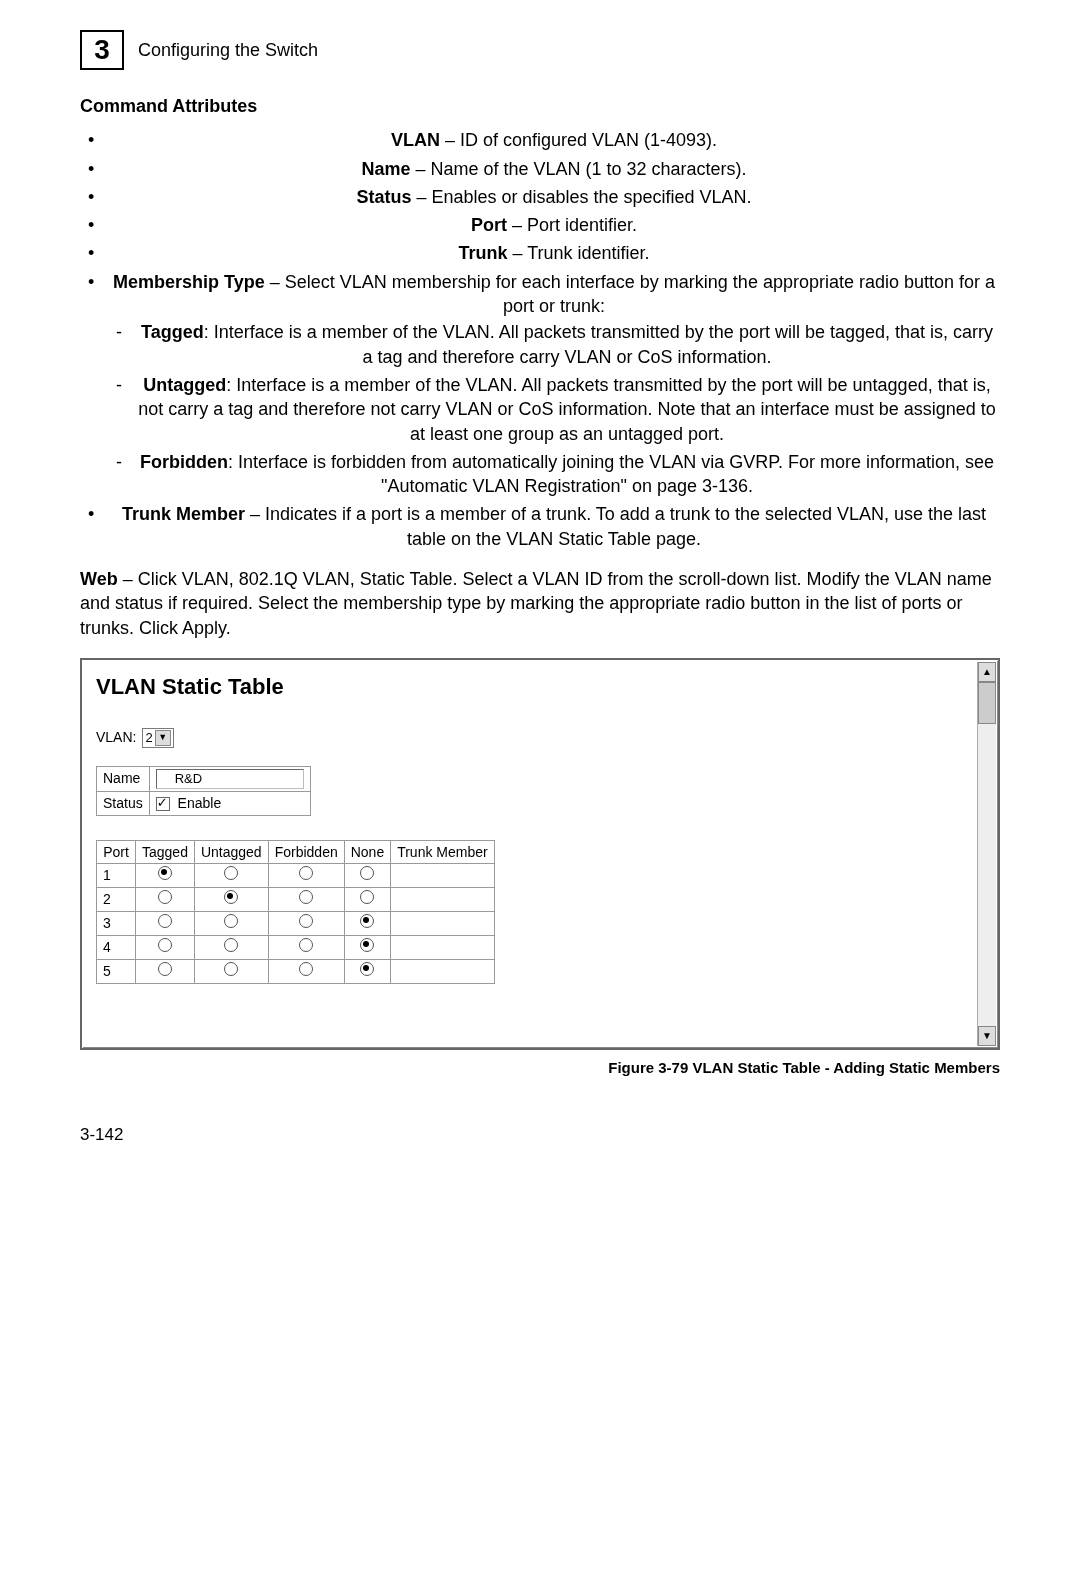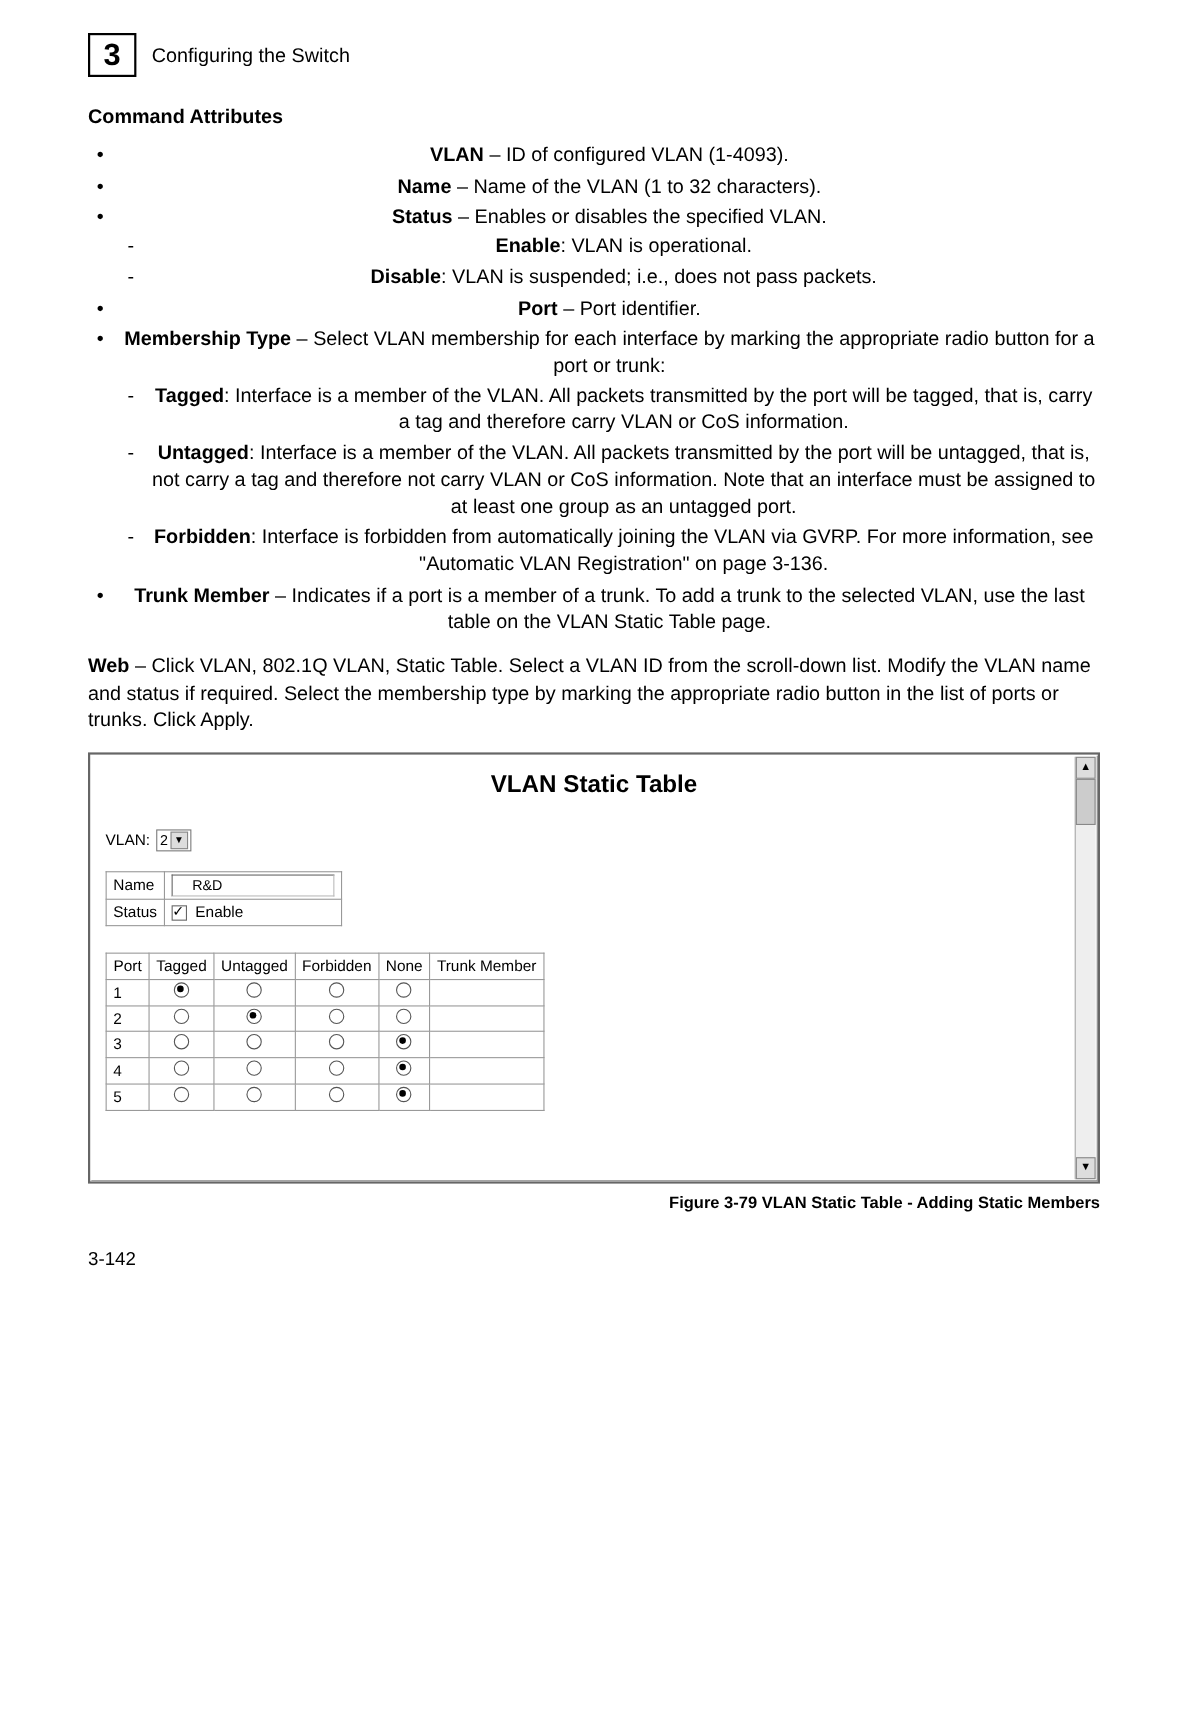--- a/index.html
+++ b/index.html
@@ -84,21 +84,20 @@
     background: #fff;
   }
   .panel-inner {
     padding: 8px 14px 10px 14px;
     font-family: Arial, sans-serif;
   }
   .panel-title {
     font-size: 22px;
     font-weight: bold;
     margin: 4px 0 26px 0;
-    text-align: center;
   }
   .vlan-line {
     font-size: 14px;
     font-weight: normal;
     margin-bottom: 18px;
     display: flex;
     align-items: center;
     gap: 6px;
   }
   .vlan-select {
@@ -185,44 +184,41 @@
   }
   .sb .track{flex:1;}
 
   .figure-caption {
     text-align:right;
     font-weight:bold;
     font-size:15px;
     margin-top:8px;
   }
   .page-num {
-    margin-top:30px;
+    margin-top:46px;
     font-size:17px;
   }
 </style>
 </head>
 <body>
 
 <div class="chapter-header">
   <div class="chapter-badge">3</div>
   <div class="chapter-title">Configuring the Switch</div>
 </div>
 
 <div class="section-title">Command Attributes</div>
 
 <ul class="top">
   <li><span class="b">VLAN</span><span> – ID of configured VLAN (1-4093).</span></li>
   <li><span class="b">Name</span><span> – Name of the VLAN (1 to 32 characters).</span></li>
   <li><span class="b">Status</span><span> – Enables or disables the specified VLAN.</span>
-    <ul class="sub">
-      <li><span class="b">Enable</span><span>: VLAN is operational.</span></li>
-      <li><span class="b">Disable</span><span>: VLAN is suspended; i.e., does not pass packets.</span></li>
-    </ul>
   </li>
   <li><span class="b">Port</span><span> – Port identifier.</span></li>
+  <li><span class="b">Trunk</span><span> – Trunk identifier.</span></li>
   <li><span class="b">Membership Type</span><span> – Select VLAN membership for each interface by marking the appropriate radio button for a port or trunk:</span>
     <ul class="sub">
       <li><span class="b">Tagged</span><span>: Interface is a member of the VLAN. All packets transmitted by the port will be tagged, that is, carry a tag and therefore carry VLAN or CoS information.</span></li>
       <li><span class="b">Untagged</span><span>: Interface is a member of the VLAN. All packets transmitted by the port will be untagged, that is, not carry a tag and therefore not carry VLAN or CoS information. Note that an interface must be assigned to at least one group as an untagged port.</span></li>
       <li><span class="b">Forbidden</span><span>: Interface is forbidden from automatically joining the VLAN via GVRP. For more information, see "Automatic VLAN Registration" on page 3-136.</span></li>
     </ul>
   </li>
   <li><span class="b">Trunk Member</span><span> – Indicates if a port is a member of a trunk. To add a trunk to the selected VLAN, use the last table on the VLAN Static Table page.</span></li>
 </ul>
 

